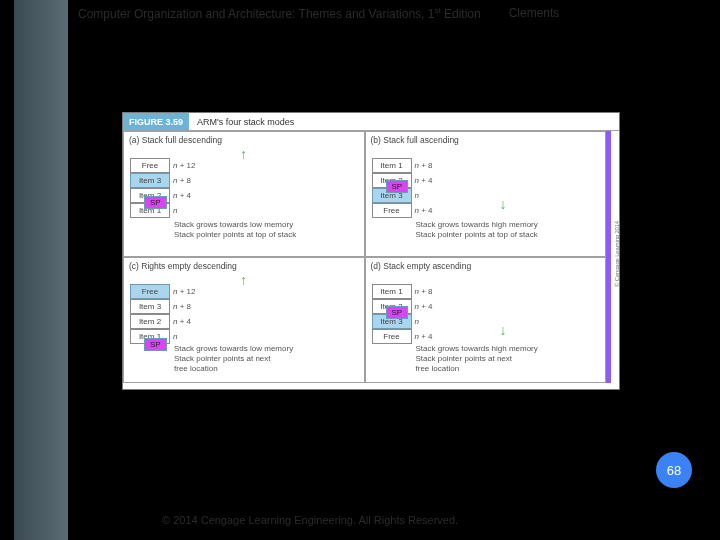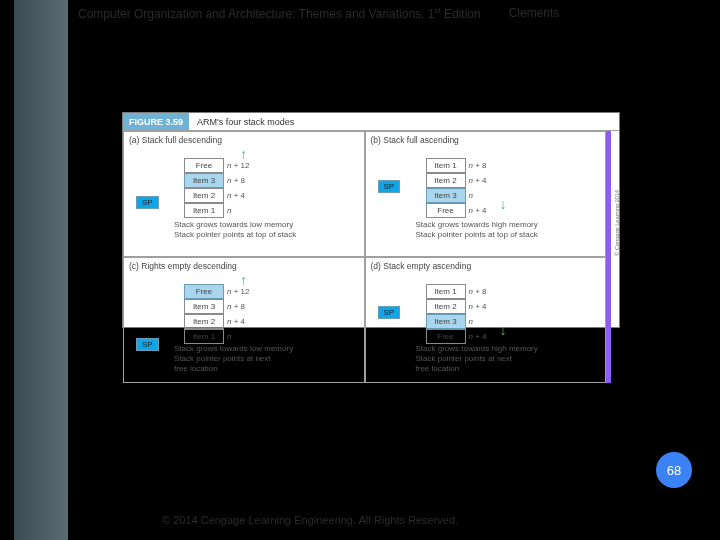--- a/index.html
+++ b/index.html
@@ -1,33 +1,33 @@
 <!DOCTYPE html>
 <html><head>
 <meta charset="utf-8">
 <style>
   * { box-sizing: border-box; margin: 0; padding: 0; }
   body { width: 720px; height: 540px; background: #000; position: relative; overflow: hidden; font-family: Arial, sans-serif; }
   .side-bar { position: absolute; left: 14px; top: 0; width: 54px; height: 540px; background: linear-gradient(to right, #3b4a52, #5a6c74); }
   .header { position: absolute; left: 78px; top: 6px; color: #2b2b2b; font-size: 12px; display: flex; gap: 28px; }
   .header sup { font-size: 8px; }
-  .figure { position: absolute; left: 122px; top: 112px; width: 498px; height: 216px; background: #fff; border: 1px solid #7a7a7a; }
+  .figure { position: absolute; left: 122px; top: 112px; width: 498px; height: 278px; background: #fff; border: 1px solid #7a7a7a; }
   .fig-title-row { display: flex; align-items: center; border-bottom: 1px solid #a0a0a0; height: 18px; }
   .fig-num { background: #6fb2d6; color: #fff; font-size: 9px; font-weight: bold; padding: 2px 6px; height: 100%; display: flex; align-items: center; }
   .fig-title { font-size: 9px; padding-left: 8px; color: #333; }
   .grid { display: grid; grid-template-columns: 1fr 1fr; grid-template-rows: 1fr 1fr; height: 252px; width: 488px; border-right: 5px solid #8b5cf6; }
   .cell { border: 1px solid #a0a0a0; position: relative; padding: 4px 6px; font-size: 8.5px; color: #444; }
   .cell .label { position: absolute; top: 3px; left: 5px; font-size: 8.5px; }
-  .memblock { display: flex; flex-direction: column; margin-top: 22px; margin-left: 54px; }
+  .memblock { display: flex; flex-direction: column; margin-top: 22px; }
   .row { display: flex; align-items: center; height: 15px; }
   .box { border: 1px solid #8a8a8a; width: 40px; height: 15px; display: flex; align-items: center; justify-content: center; font-size: 8px; margin-right: 3px; margin-top: -1px; }
   .box.blue { background: #a9d6ec; border-color: #6a9cb8; }
   .addr { font-size: 8px; color: #555; }
   .addr i { font-style: italic; }
-  .sp { position: absolute; background: #0ea5e9; border: 1px solid #6a9cb8; font-size: 8px; padding: 1px 5px; color: #222; }
+  .sp { position: absolute; background: #d946ef; border: 1px solid #6a9cb8; font-size: 8px; padding: 1px 5px; color: #222; margin-left: 8px; }
   .arrow { position: absolute; color: #4fb56a; font-size: 14px; font-weight: bold; }
   .caption { position: absolute; left: 50px; font-size: 8px; color: #555; line-height: 1.25; }
   .copyright-side { position: absolute; right: 2px; top: 50%; transform: rotate(-90deg) translateX(50%); transform-origin: right; font-size: 6px; color: #777; letter-spacing: -0.2px; }
   .page-num { position: absolute; right: 28px; top: 452px; width: 36px; height: 36px; border-radius: 50%; background: #3b82f6; color: #fff; display: flex; align-items: center; justify-content: center; font-size: 13px; }
   .footer { position: absolute; left: 162px; bottom: 14px; font-size: 11px; color: #2b2b2b; }
 </style>
 </head>
 <body>
 
 <div class="side-bar"></div>

